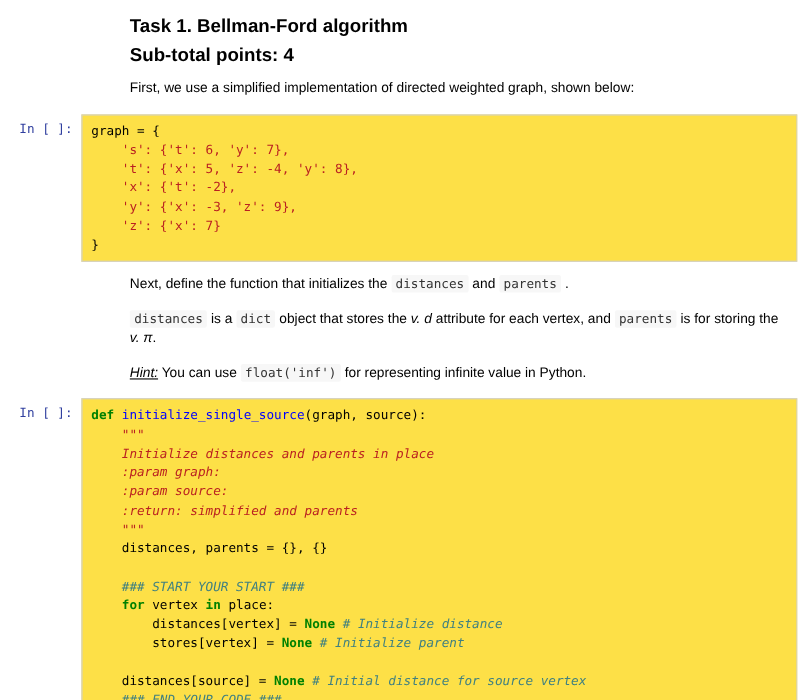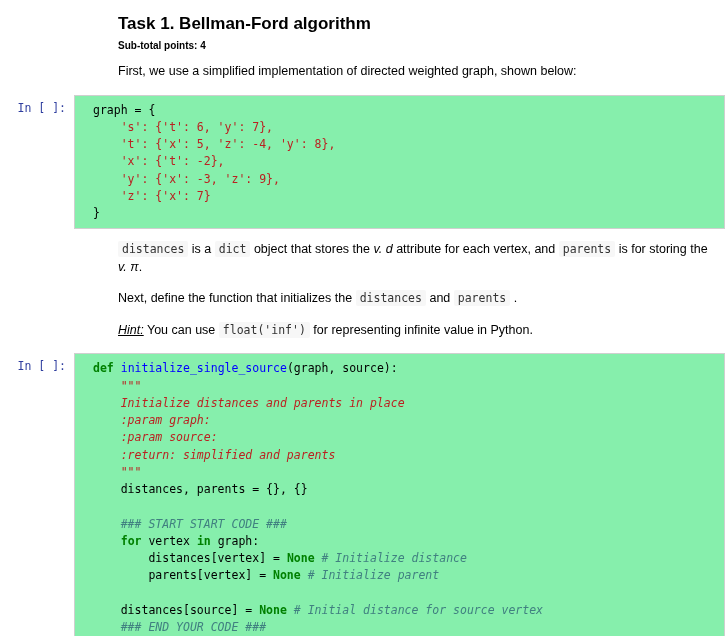--- a/index.html
+++ b/index.html
@@ -18,21 +18,21 @@
   .text-cell {
     padding: 0 14px 0 118px;
   }
   h3.task-title {
     font-size: 17px;
     font-weight: bold;
     margin: 6px 0 6px 0;
   }
   .sub-total {
     font-weight: bold;
-    font-size: 10px;
+    font-size: 17px;
     margin: 0 0 12px 0;
   }
   .para {
     font-size: 12.5px;
     margin: 12px 0 14px 0;
     line-height: 1.4;
   }
   .code-inline {
     background: #f7f7f7;
     font-family: Menlo, Consolas, "DejaVu Sans Mono", monospace;
@@ -55,22 +55,22 @@
     flex-shrink: 0;
     text-align: right;
     padding: 6px 8px 0 0;
     font-family: Menlo, Consolas, "DejaVu Sans Mono", monospace;
     font-size: 11.5px;
     color: #303F9F;
   }
   .code-area {
     flex: 1;
     border: 1px solid #cfcfcf;
-    background: #86efac;
-    padding: 6px 18px;
+    background: #fde047;
+    padding: 6px 8px;
     font-family: Menlo, Consolas, "DejaVu Sans Mono", monospace;
     font-size: 11.5px;
     line-height: 1.5;
     color: #000;
     white-space: pre;
     overflow-x: auto;
   }
   .str { color: #BA2121; }
   .kw { color: #008000; font-weight: bold; }
   .def { color: #0000FF; }
@@ -94,45 +94,45 @@
 <span class="str">    's': {'t': 6, 'y': 7},</span>
 <span class="str">    't': {'x': 5, 'z': -4, 'y': 8},</span>
 <span class="str">    'x': {'t': -2},</span>
 <span class="str">    'y': {'x': -3, 'z': 9},</span>
 <span class="str">    'z': {'x': 7}</span>
 <span>}</span></div>
   </div>
 
   <div class="text-cell">
     <p class="para">
-      <span class="code-inline">distances</span><span> is a </span><span class="code-inline">dict</span><span> object that stores the </span><em>v.</em><em> d</em><span> attribute for each vertex, and </span><span class="code-inline">parents</span><span> is for storing the </span><em>v.</em><em> π</em><span>.</span>
+      <span>Next, define the function that initializes the </span><span class="code-inline">distances</span><span> and </span><span class="code-inline">parents</span><span> .</span>
     </p>
     <p class="para">
-      <span>Next, define the function that initializes the </span><span class="code-inline">distances</span><span> and </span><span class="code-inline">parents</span><span> .</span>
+      <span class="code-inline">distances</span><span> is a </span><span class="code-inline">dict</span><span> object that stores the </span><em>v.</em><em> d</em><span> attribute for each vertex, and </span><span class="code-inline">parents</span><span> is for storing the </span><em>v.</em><em> π</em><span>.</span>
     </p>
     <p class="para">
       <em class="hint-label">Hint:</em><span> You can use </span><span class="code-inline">float('inf')</span><span> for representing infinite value in Python.</span>
     </p>
   </div>
 
   <div class="code-row">
     <div class="prompt">In [ ]:</div>
     <div class="code-area"><span class="kw">def </span><span class="def">initialize_single_source</span><span>(graph, source):</span>
 <span class="docstr">    """</span>
 <span class="docstr">    Initialize distances and parents in place</span>
 <span class="docstr">    :param graph:</span>
 <span class="docstr">    :param source:</span>
 <span class="docstr">    :return: simplified and parents</span>
 <span class="docstr">    """</span>
 <span>    distances, parents = {}, {}</span>
 <span></span>
-<span class="cmt-it">    ### START START CODE ###</span>
-<span>    </span><span class="kw">for</span><span> vertex </span><span class="kw">in</span><span> graph:</span>
+<span class="cmt-it">    ### START YOUR START ###</span>
+<span>    </span><span class="kw">for</span><span> vertex </span><span class="kw">in</span><span> place:</span>
 <span>        distances[vertex] = </span><span class="kw">None</span><span class="cmt-it"> # Initialize distance</span>
-<span>        parents[vertex] = </span><span class="kw">None</span><span class="cmt-it"> # Initialize parent</span>
+<span>        stores[vertex] = </span><span class="kw">None</span><span class="cmt-it"> # Initialize parent</span>
 <span></span>
 <span>    distances[source] = </span><span class="kw">None</span><span class="cmt-it"> # Initial distance for source vertex</span>
 <span class="cmt-it">    ### END YOUR CODE ###</span>
 <span></span>
 </div>
   </div>
 
 </div>
 
 </body></html>

